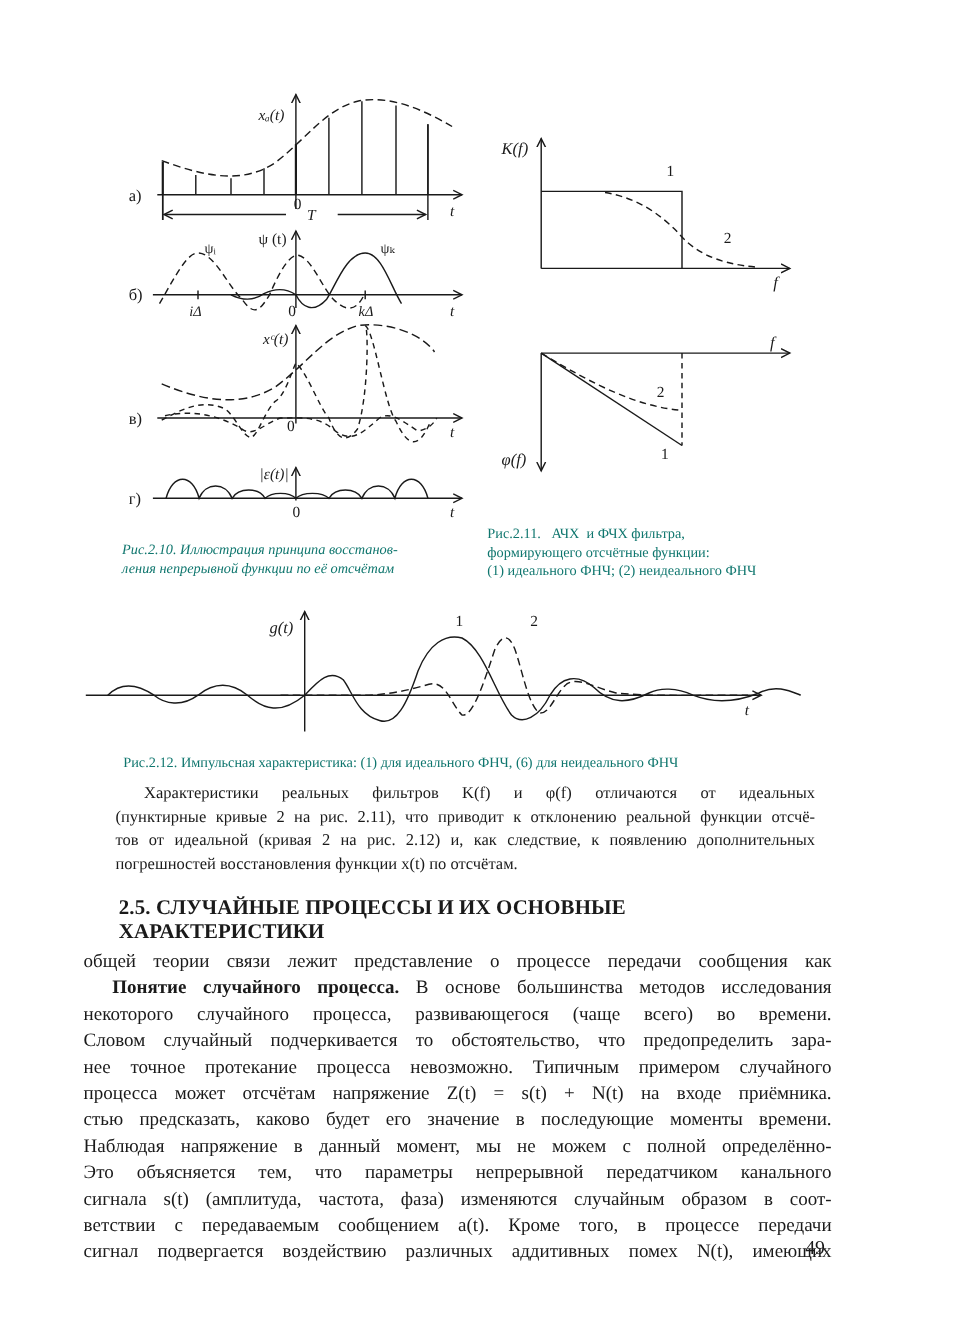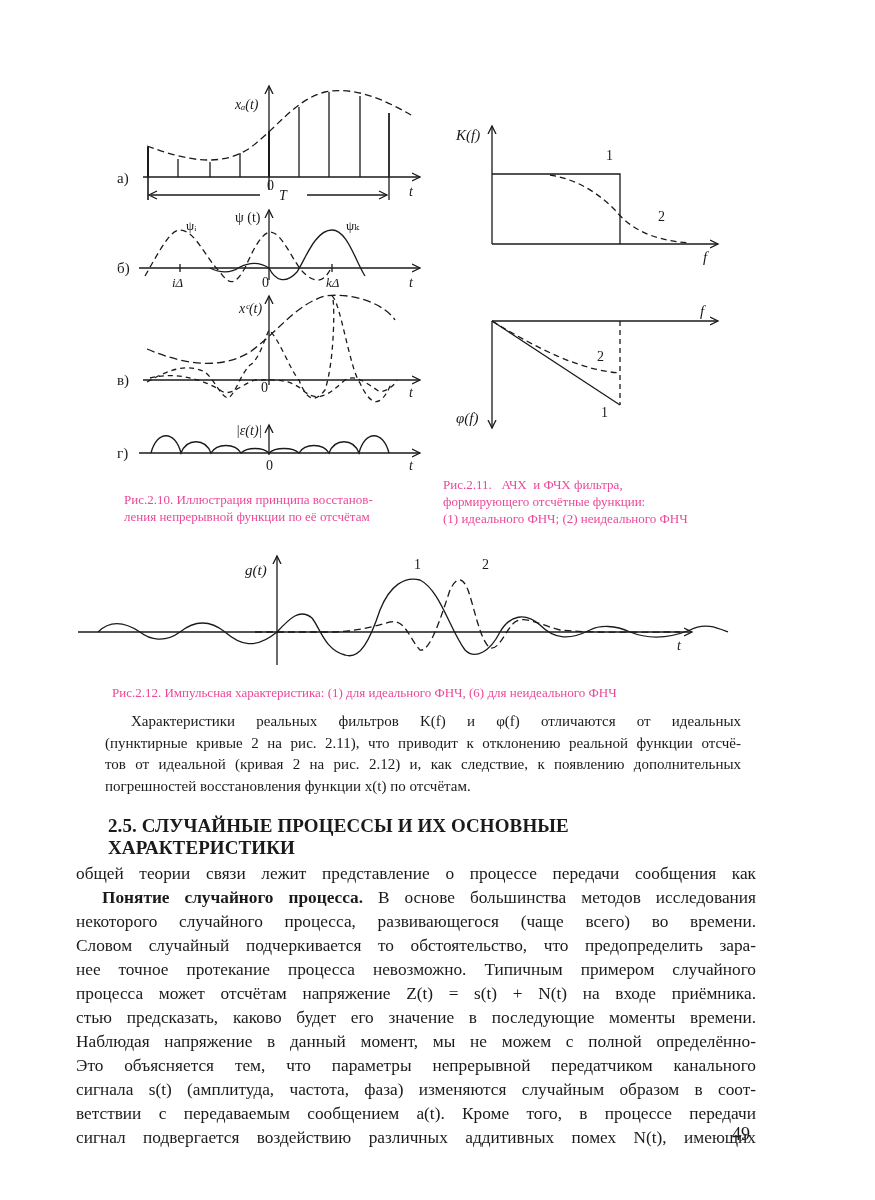--- a/index.html
+++ b/index.html
@@ -2,21 +2,21 @@
 <html><head>
 <meta charset="utf-8">
 <style>
   html, body { margin: 0; padding: 0; background: #ffffff; }
   body { width: 875px; height: 1200px; position: relative; overflow: hidden;
          font-family: "Liberation Serif", "DejaVu Serif", serif; color: #1a1a1a; }
   .abs { position: absolute; }
   svg { position: absolute; overflow: visible; }
   svg text { font-family: "Liberation Serif", "DejaVu Serif", serif; fill: #1a1a1a; }
   .it { font-style: italic; }
-  .caption { font-size: 13px; line-height: 17px; color: #ec4899; }
+  .caption { font-size: 13px; line-height: 17px; color: #0f766e; }
   .body-text { font-size: 17.3px; line-height: 24px; text-align: justify; text-align-last: justify; }
   .small-text { font-size: 15px; line-height: 21.5px; text-align: justify; text-align-last: justify; }
   .small-text.last { text-align-last: left; }
   .heading { font-family: "Liberation Serif", serif; font-weight: bold; font-size: 19px; line-height: 22px; letter-spacing: 0.1px; }
   .b { font-weight: bold; }
   .page-num { font-size: 18px; }
   .line { white-space: nowrap; }
 </style>
 </head>
 <body>
@@ -90,21 +90,21 @@
     <g stroke="#1a1a1a" fill="none" stroke-width="1.3">
       <line x1="104" y1="453" x2="385" y2="453" marker-end="url(#arr)"></line>
       <line x1="234" y1="455" x2="234" y2="425" marker-end="url(#arr)"></line>
       <path d="M116,453 C122,430 140,430 146,453 C152,438 170,438 176,453 C182,443 200,443 206,453 C212,447 228,447 234,453 C240,447 258,447 264,453 C270,443 288,443 294,453 C300,438 318,438 324,453 C330,430 348,430 354,453"></path>
     </g>
     <text x="82" y="458" font-size="15">г)</text>
     <text x="201" y="435" font-size="14" class="it">|ε(t)|</text>
     <text x="231" y="470" font-size="14">0</text>
     <text x="374" y="470" font-size="14" class="it">t</text>
   </svg>
-  <div class="abs caption" style="left:89px;top:491px;width:320px;">
+  <div class="abs caption" style="left:76px;top:491px;width:320px;font-style:italic;">
     <div>Рис.2.10. Иллюстрация принципа восстанов-</div>
     <div>ления непрерывной функции по её отсчётам</div>
   </div>
 </div>
 
 <div class="abs" style="left:430px;top:0;width:445px;height:540px;">
   <svg width="445" height="440" viewBox="430 0 445 440" style="left:0;top:0;">
     <g stroke="#1a1a1a" fill="none" stroke-width="1.3">
       <line x1="492" y1="244" x2="718" y2="244" marker-end="url(#arr)"></line>
       <line x1="492" y1="244" x2="492" y2="126" marker-end="url(#arr)"></line>

